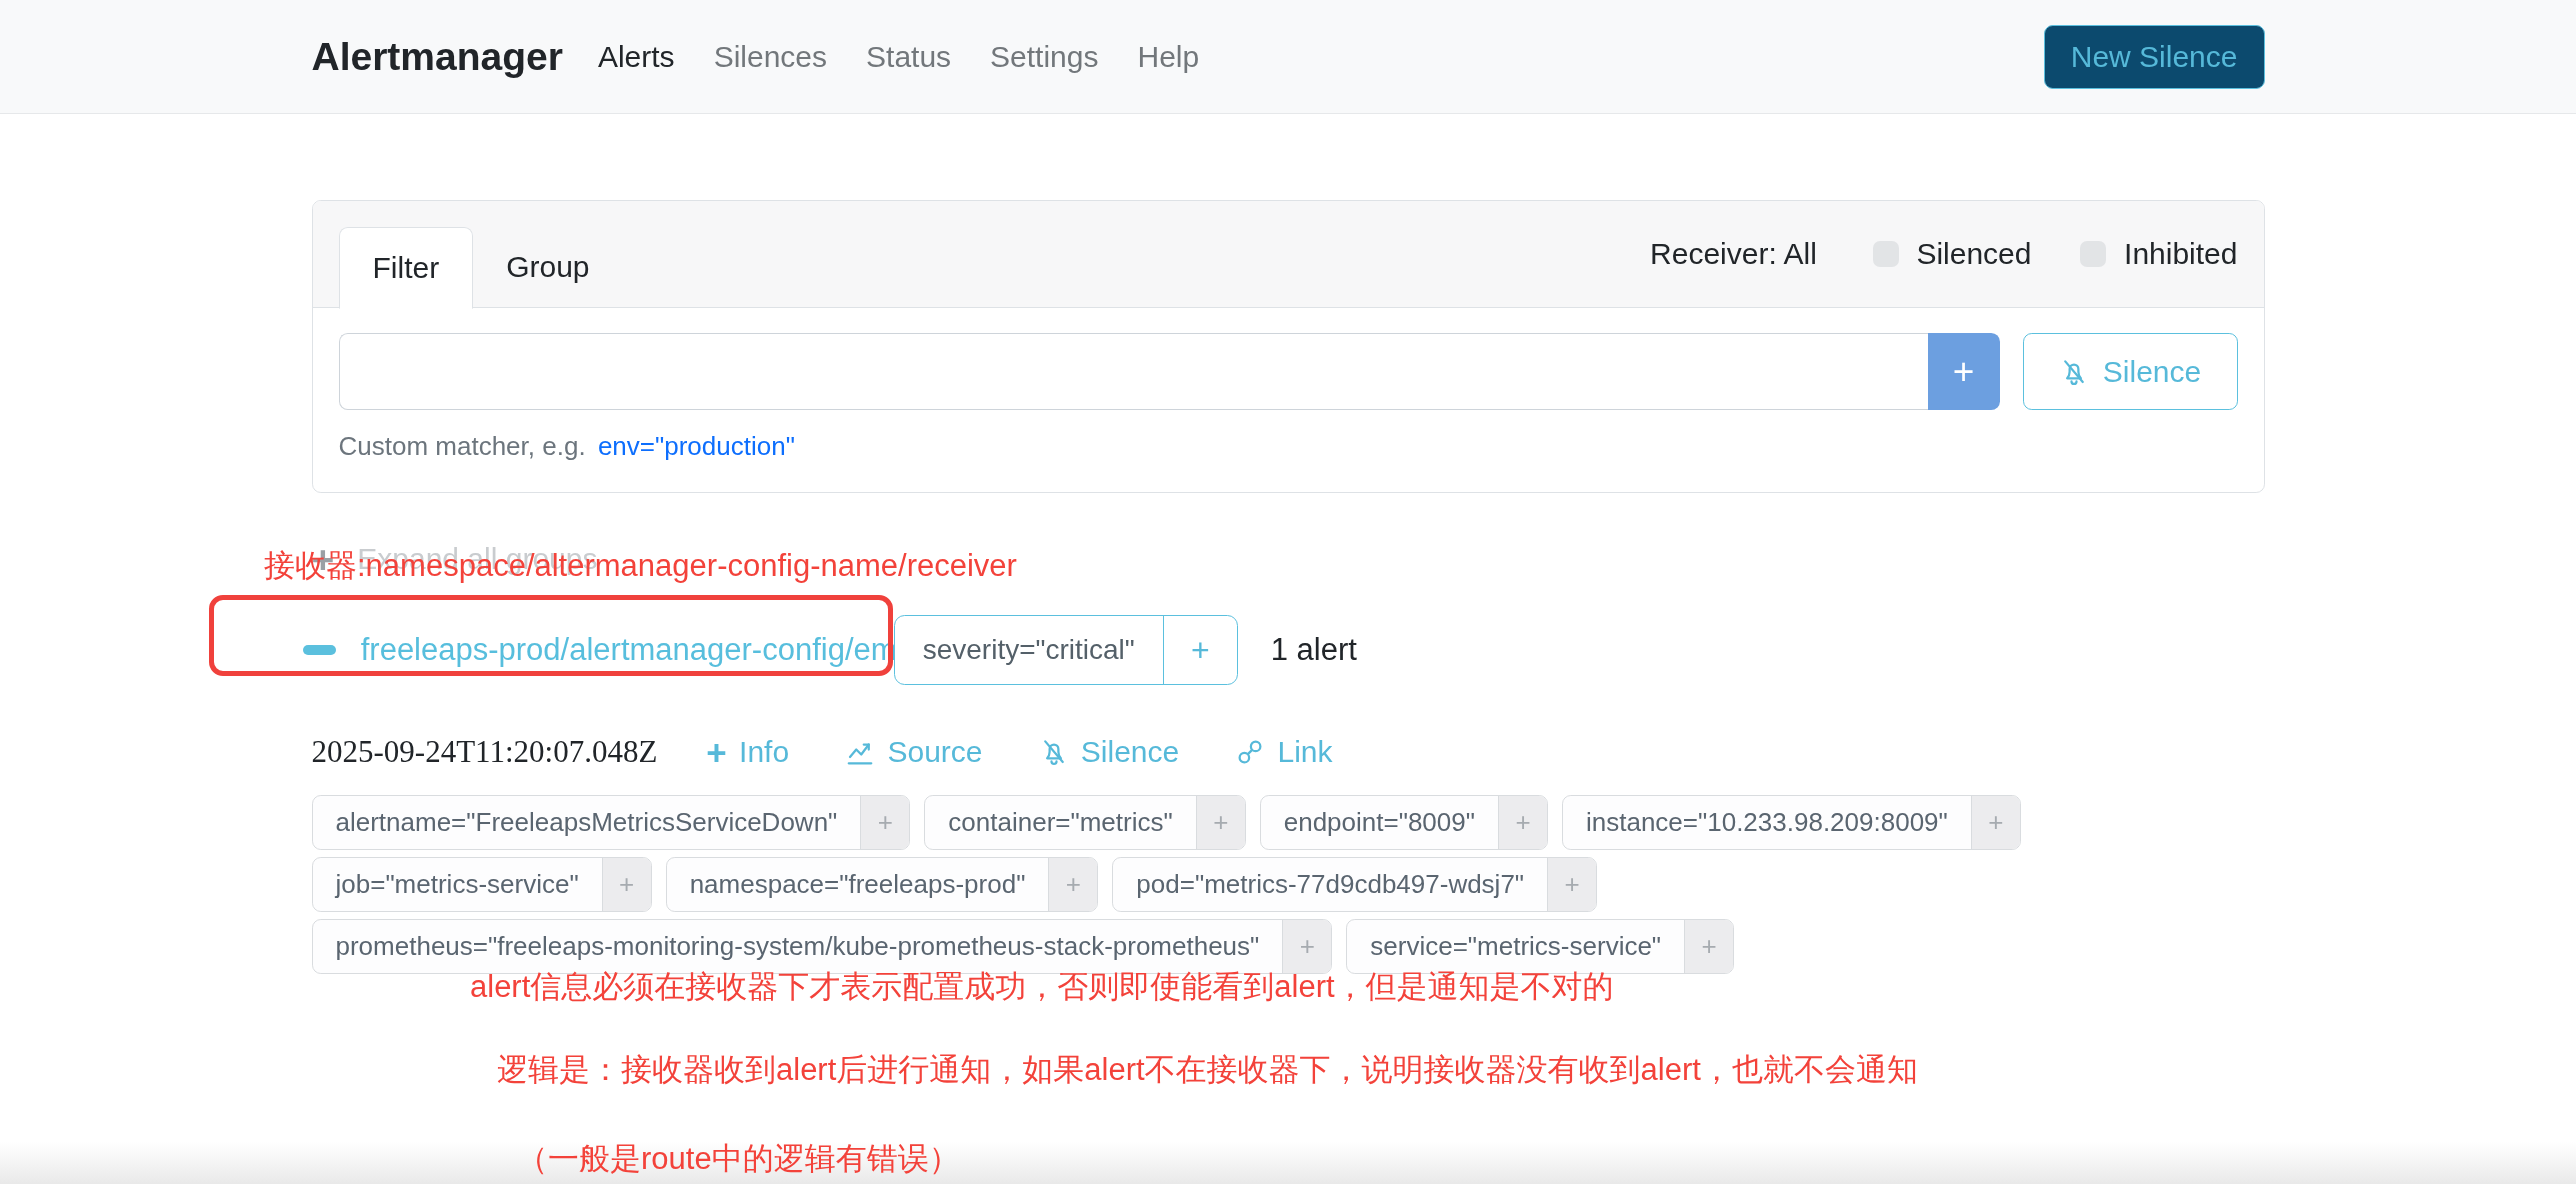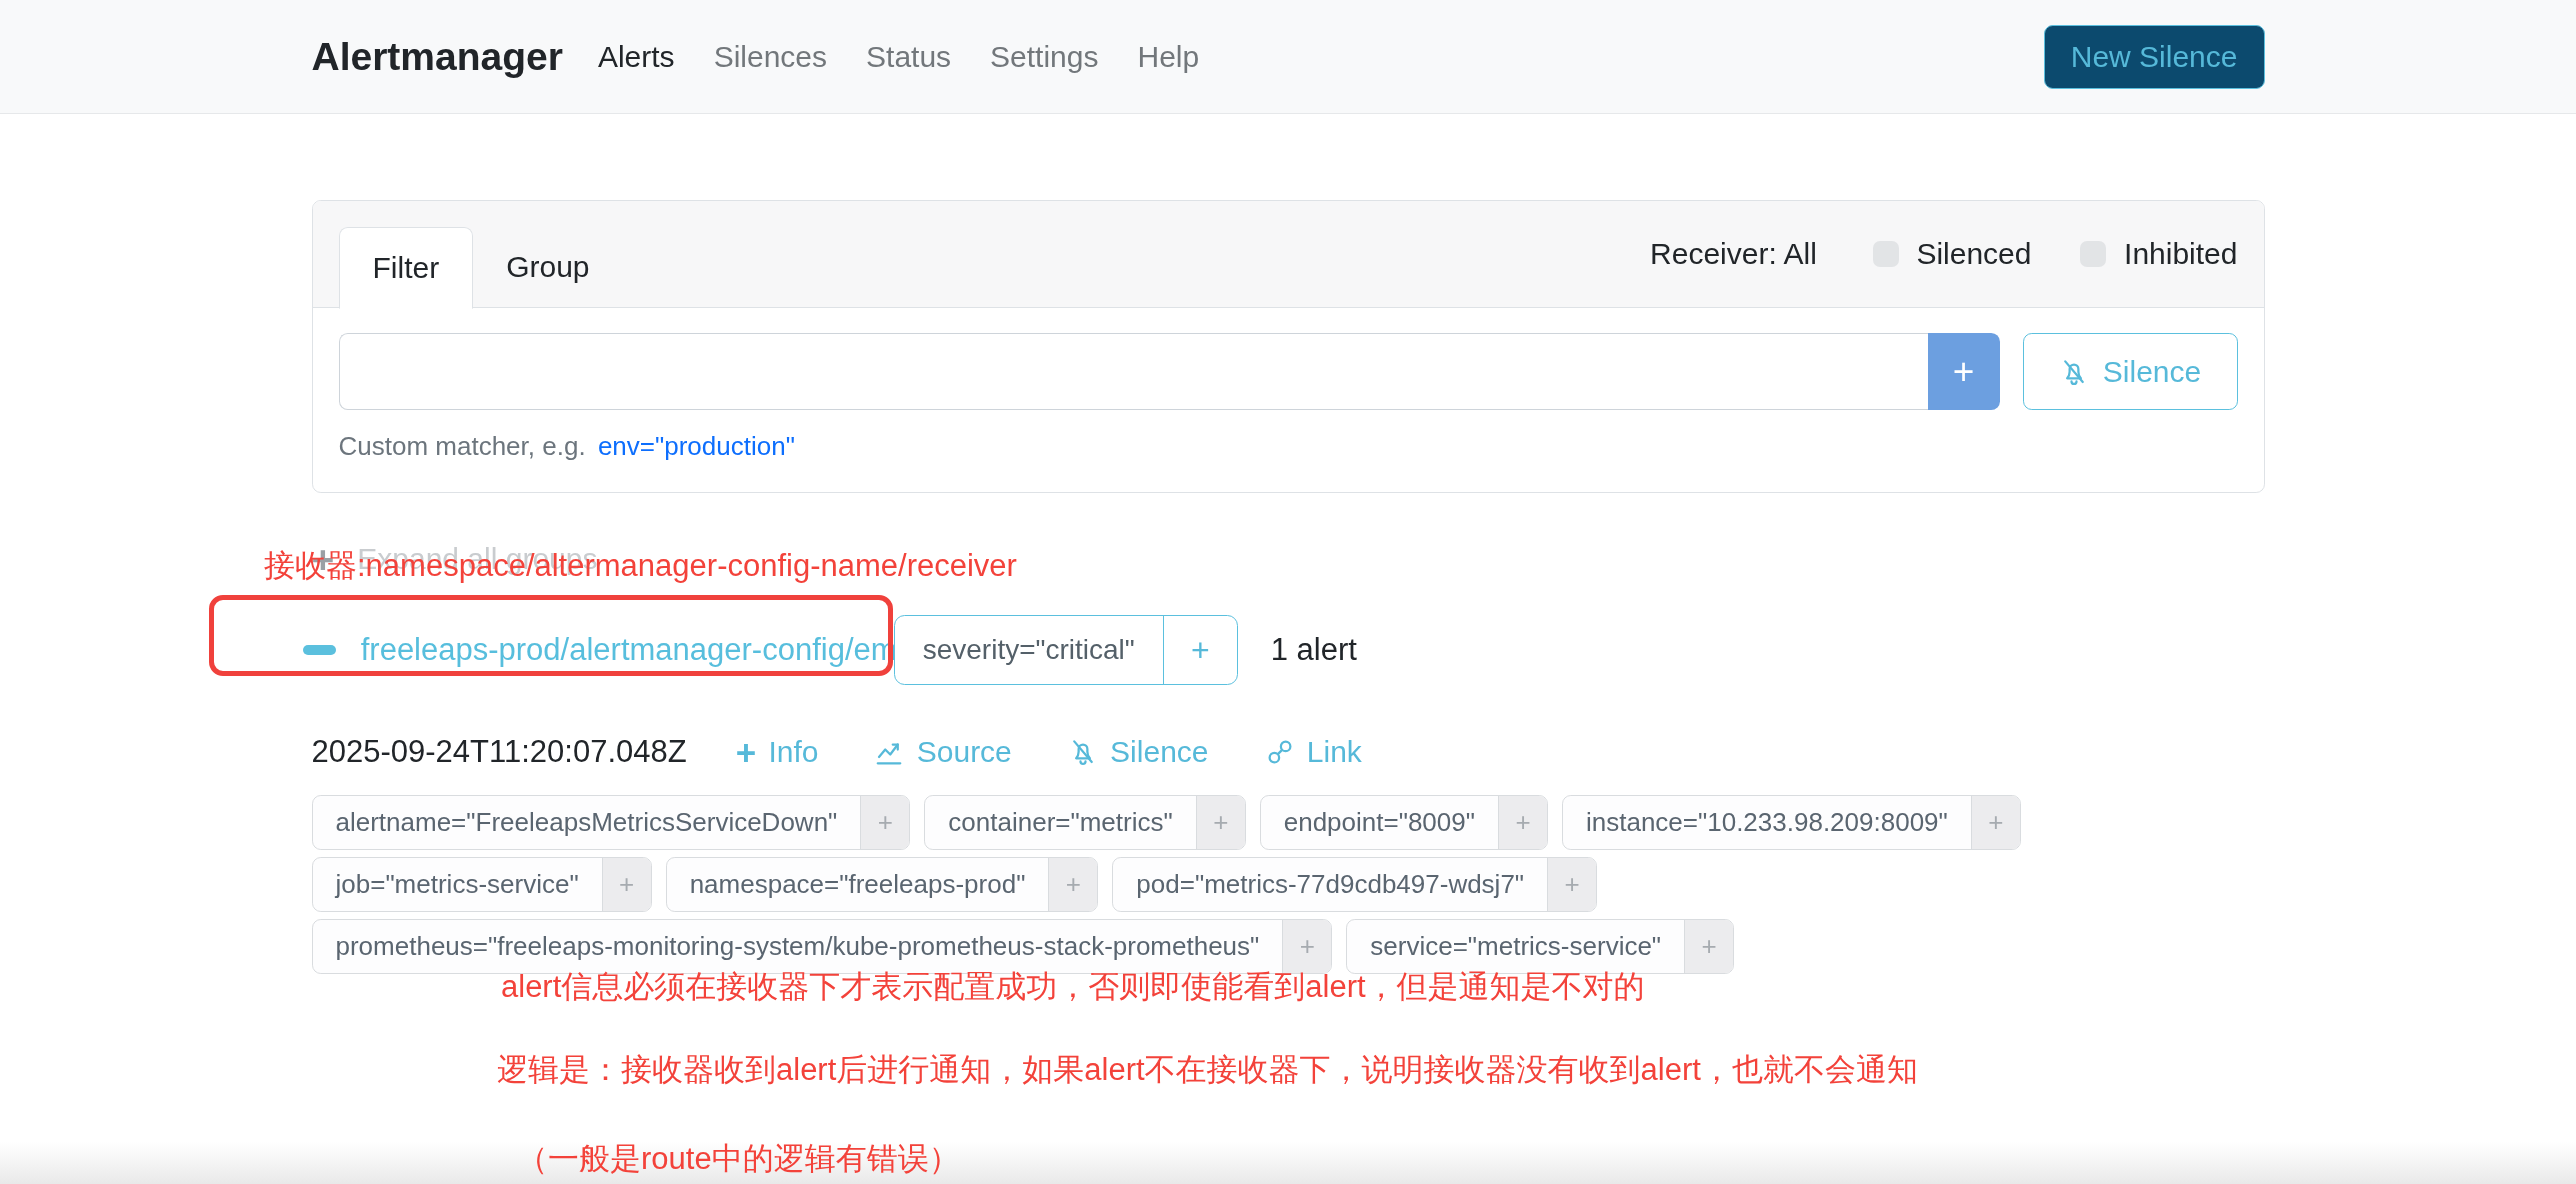--- a/index.html
+++ b/index.html
@@ -80,40 +80,40 @@
   }
   .matcher-pill-text { font-size:28px; color:#546069; display:flex; align-items:center; padding:0 28px; cursor:pointer; }
   .matcher-pill-plus {
     width:74px; border-left:1.8px solid #5bc0de; color:#56b9d9; font-size:32px;
     display:flex; align-items:center; justify-content:center; cursor:pointer;
   }
   .alert-count { font-size:31px; color:#212529; margin-left:33px; }
 
   
   .alert-header { margin-top:44px; display:flex; align-items:center; height:40px; }
-  .alert-ts { font-size:31px; color:#212529; }
+  .alert-ts { font-size:31px; color:#212529;font-family:Liberation Serif, serif; }
   .alert-actions { display:flex; align-items:center; margin-left:49px; gap:56px; }
   .action-link { display:flex; align-items:center; gap:12.3px; color:#56b9d9; font-size:30px; cursor:pointer; }
   .action-plus { font-size:35px; font-weight:bold; line-height:1; }
   .action-icon svg { display:block; }
 
   
   .labels { margin-top:23px; display:flex; flex-direction:column; gap:7px; }
   .label-row { display:flex; gap:14px; }
   .tag { display:flex; border:1.8px solid #d9dcdf; border-radius:8.8px; overflow:hidden; background:#fdfdfe; height:55px; }
   .tag-text { font-size:26px; color:#5a6570; display:flex; align-items:center; padding:0 23px; white-space:nowrap; }
   .tag-plus {
     width:49px; background:#ececee; border-left:1.8px solid #d9dcdf; color:#a6abb0;
     font-size:26px; display:flex; align-items:center; justify-content:center; cursor:pointer; flex:none;
   }
 
   
   .annotation { position:absolute; color:#f3423a; font-size:31px; font-weight:500; z-index:6; white-space:nowrap; }
   .ann-receiver { left:264px; top:545px; }
-  .ann-note1 { left:501px; top:966px; }
+  .ann-note1 { left:470px; top:966px; }
   .ann-note2 { left:497px; top:1049px; }
   .ann-note3 { left:517px; top:1138px; }
   .red-box {
     position:absolute; left:209px; top:595px; width:684px; height:81px;
     border:5.3px solid #f0413c; border-radius:14px; z-index:5; pointer-events:none;
   }
   .bottom-fade {
     position:absolute; left:0; right:0; bottom:0; height:42px;
     background:linear-gradient(to bottom, rgba(232,232,232,0), #e9e9e9); pointer-events:none;
   }

